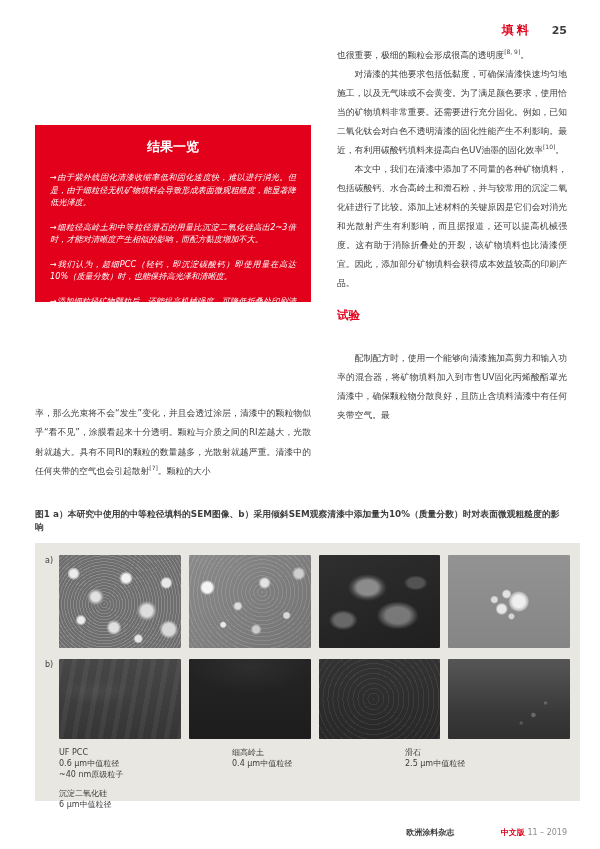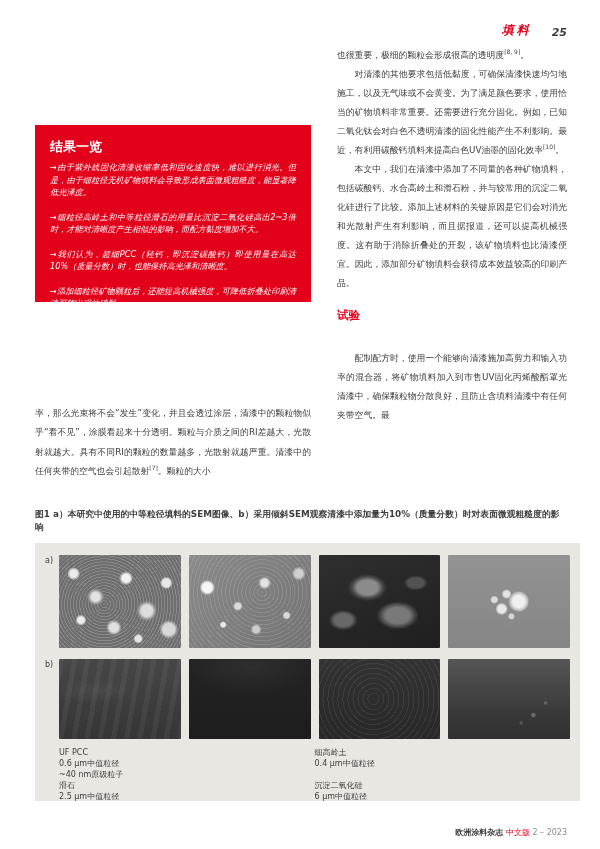--- a/index.html
+++ b/index.html
@@ -3,30 +3,30 @@
 <meta charset="utf-8">
 <style>
   * { margin:0; padding:0; box-sizing:border-box; }
   html,body { background:#ffffff; }
   .page {
     position:relative; width:600px; height:849px; background:#ffffff;
     font-family:"DejaVu Sans", sans-serif; color:#3d3d3d; overflow:hidden;
   }
 
   
-  .page-header { position:absolute; top:22px; right:33px; display:flex; align-items:flex-end;font-style:italic; }
+  .page-header { position:absolute; top:22px; right:33px; display:flex; align-items:center; }
   .section-label { color:#e2001a; font-weight:bold; font-size:12px; letter-spacing:3px; }
   .page-number { margin-left:20px; font-size:11px; font-weight:bold; color:#3d3d3d; }
 
   
   .results-box {
     position:absolute; left:35px; top:125px; width:276px; height:177px;
     background:#e2001a; color:#ffffff; padding:13px 15px 8px; overflow:hidden;
   }
-  .results-box h2 { font-size:13px; font-weight:bold; margin-bottom:5px; }
+  .results-box h2 { text-align:center; font-size:13px; font-weight:bold; margin-bottom:15px; }
   .results-box p { font-size:8.2px; line-height:12.5px; text-align:justify; margin-bottom:12px;font-style:italic; }
 
   
   .left-body {
     position:absolute; left:35px; top:404px; width:276px; height:102px;
     font-size:8.8px; line-height:19.3px; text-align:justify; overflow:hidden;
   }
   .right-col {
     position:absolute; left:337px; top:46px; width:230px; height:468px;
     font-size:8.8px; line-height:19px; text-align:justify; overflow:hidden;
@@ -41,21 +41,21 @@
   .fig-caption { font-weight:bold; font-size:8.8px; line-height:13px; width:528px; margin-bottom:9px; color:#3d3d3d; }
   .fig-box { background:#e9e7e1; width:545px; height:258px; padding:12px 10px 8px; }
   .fig-row { display:flex; }
   .row-label { flex:0 0 14px; font-size:8px; color:#3d3d3d; padding-top:1px; }
   .panels { display:flex; gap:8px; flex:1; }
   .panel { flex:1; border-radius:1px; }
   .row-a .panel { height:93px; }
   .row-b { margin-top:11px; }
   .row-b .panel { height:80px; }
   .fig-labels {
-    display:grid; grid-template-columns:repeat(2,1fr); 
+    display:grid; grid-template-columns:repeat(3,1fr); gap:8px;
     margin:8px 0 0 14px; font-size:8px; line-height:11px; color:#3d3d3d;
   }
 
   
   .sem-a1 { background:
     radial-gradient(circle 9px at 12% 20%, #ececec 0 40%, rgba(170,170,170,.8) 65%, transparent 70%),
     radial-gradient(circle 12px at 30% 45%, #e2e2e2 0 35%, rgba(150,150,150,.8) 60%, transparent 72%),
     radial-gradient(circle 10px at 55% 25%, #f2f2f2 0 40%, transparent 70%),
     radial-gradient(circle 14px at 72% 60%, #dddddd 0 40%, rgba(140,140,140,.7) 65%, transparent 75%),
     radial-gradient(circle 9px at 88% 30%, #e8e8e8 0 45%, transparent 70%),
@@ -100,21 +100,21 @@
     linear-gradient(180deg, #333333, #282828); }
   .sem-b4 { background:
     radial-gradient(circle 4px at 70% 70%, rgba(255,255,255,.25) 0 40%, transparent 70%),
     radial-gradient(circle 3px at 80% 55%, rgba(255,255,255,.2) 0 40%, transparent 70%),
     radial-gradient(circle 3px at 60% 80%, rgba(255,255,255,.18) 0 40%, transparent 70%),
     linear-gradient(180deg, #565656, #383838 70%, #303030); }
 
   
   .page-footer { position:absolute; right:33px; bottom:11px; font-size:8px; }
   .footer-journal { font-weight:bold; color:#3d3d3d; }
-  .footer-edition { font-weight:normal; color:#e2001a; }
+  .footer-edition { font-weight:bold; color:#e2001a;margin-left:44px; }
   .footer-issue { color:#8a8a8a; }
 </style>
 </head>
 <body>
 
 <div class="page">
 
   <header class="page-header">
     <span class="section-label">填料</span>
     <span class="page-number">25</span>
@@ -179,16 +179,16 @@
           <div>沉淀二氧化硅</div>
           <div>6 μm中值粒径</div>
         </div>
       </div>
     </div>
   </figure>
 
   <footer class="page-footer">
     <span class="footer-journal">欧洲涂料杂志</span>
     <span class="footer-edition">中文版</span>
-    <span class="footer-issue">2 – 2023</span>
+    <span class="footer-issue">11 – 2019</span>
   </footer>
 
 </div>
 
 </body></html>

